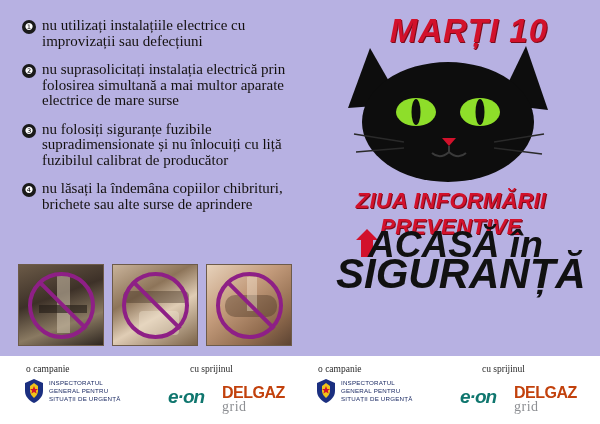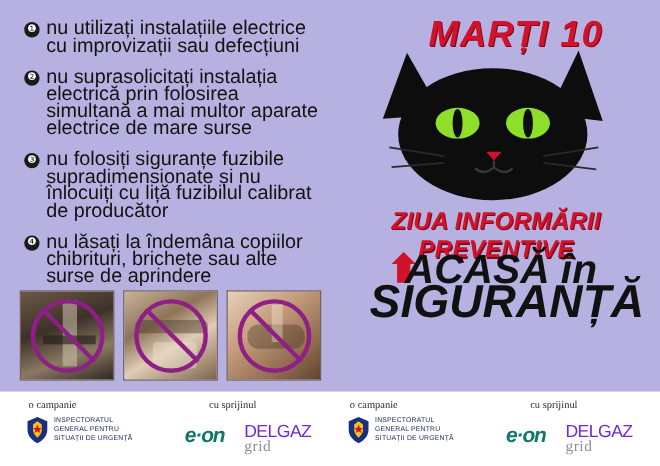--- a/index.html
+++ b/index.html
@@ -42,24 +42,24 @@
     background: #1a1a1a;
     color: #ffffff;
     font-family: "Liberation Sans", sans-serif;
     font-size: 9.5px;
     line-height: 14px;
     text-align: center;
     margin-right: 6px;
     margin-top: 2px;
   }
   .tip-text {
-    font-size: 18px;
+    font-size: 15px;
     line-height: 15.5px;
     color: #14110f;
-    font-family: Liberation Sans, sans-serif;
+    font-family: Liberation Serif, serif;
   }
 
   
   .photos {
     position: absolute;
     left: 18px;
     top: 264px;
     width: 276px;
     height: 82px;
   }
@@ -227,23 +227,23 @@
     color: #0f766e;
     letter-spacing: -1px;
   }
   .delgaz {
     position: absolute;
     left: 214px;
     top: 28px;
   }
   .delgaz-main {
     font-family: "Liberation Sans", sans-serif;
-    font-weight: normal;
+    font-weight: bold;
     font-size: 16px;
-    color: #6d28d9;
+    color: #c2410c;
     letter-spacing: -.5px;
   }
   .delgaz-sub {
     font-family: Liberation Serif, serif;
     font-size: 14px;
     color: #8d8f93;
     text-align: left;
     margin-top: -3px;
     letter-spacing: .5px;
   }

